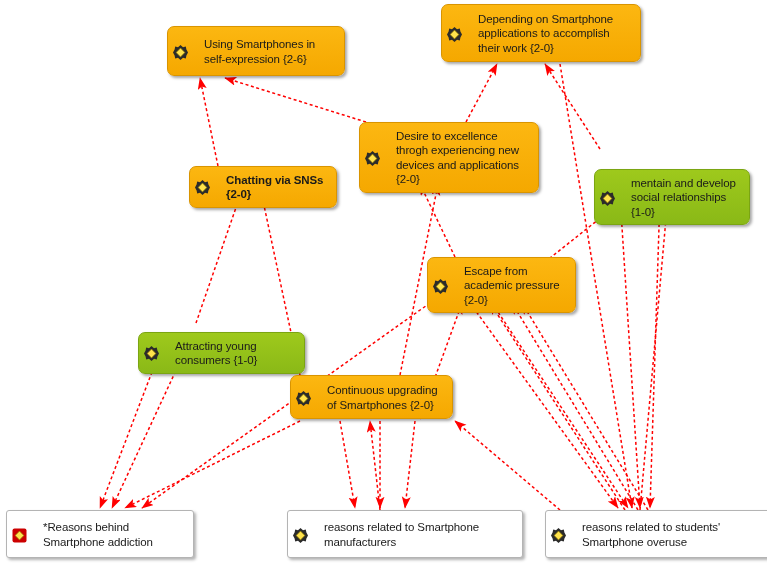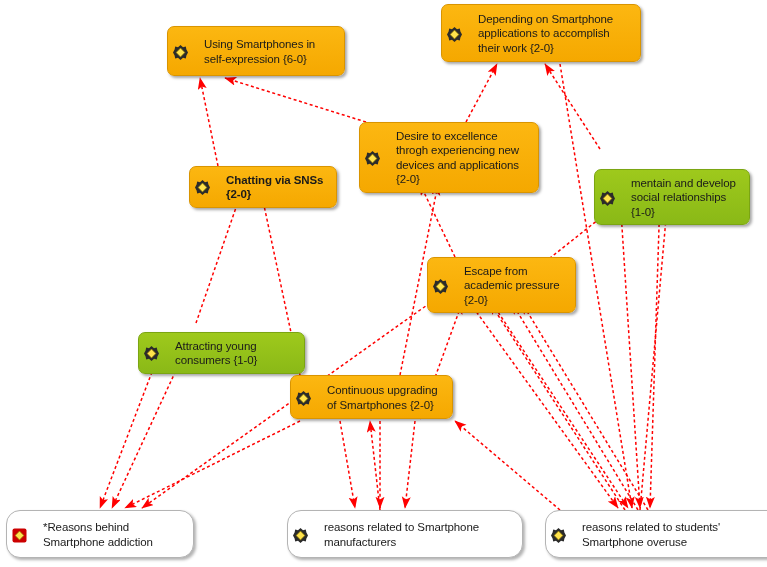--- a/index.html
+++ b/index.html
@@ -11,21 +11,21 @@
         align-items:center;gap:16px;padding:5px 8px 5px 5px;
         border-radius:7px;font-size:11.5px;line-height:14.4px;
         color:#1a1a1a;letter-spacing:-0.1px;}
   .node .label{padding-top:1px;}
   .node.concept{background:linear-gradient(#fcb711,#f5a800);
         border:1px solid #d99400;
         box-shadow:2px 2px 3px rgba(0,0,0,.35);}
   .node.green{background:linear-gradient(#9ec91c,#8ab917);
         border:1px solid #7ba512;
         box-shadow:2px 2px 3px rgba(0,0,0,.35);}
-  .node.doc{background:#ffffff;border:1px solid #b4b4b4;border-radius:14px;
+  .node.doc{background:#ffffff;border:1px solid #b4b4b4;border-radius:3px;
         box-shadow:2px 2px 3px rgba(0,0,0,.30);}
   .ico{flex:0 0 auto;width:15px;height:15px;position:relative;top:1px;}
   .ico svg{display:block;}
 </style>
 </head>
 <body>
 
 <div id="canvas">
   <svg id="edges" viewBox="0 0 767 567" xmlns="http://www.w3.org/2000/svg">
     <defs>
@@ -65,21 +65,21 @@
       </g>
   </svg>
   <div id="node-layer">
       <div class="node concept" style="left: 167px; top: 26px; width: 178px; min-height: 50px;">
         <span class="ico">
           <svg width="15" height="15" viewBox="0 0 15 15">
             <path d="M7.5 0 L10 2.2 L12.8 1.6 L13.4 4.4 L15 7.5 L13.4 10.6 L12.8 13.4 L10 12.8 L7.5 15 L5 12.8 L2.2 13.4 L1.6 10.6 L0 7.5 L1.6 4.4 L2.2 1.6 L5 2.2 Z" fill="#2b2b2b"></path>
             <path d="M7.5 3.1 L11.9 7.5 L7.5 11.9 L3.1 7.5 Z" fill="#ffe34d" stroke="#8a7200" stroke-width="0.7"></path>
           </svg>
         </span>
-        <span class="label">Using Smartphones in self-expression {6-0}</span>
+        <span class="label">Using Smartphones in self-expression {2-6}</span>
       </div>
       <div class="node concept" style="left: 441px; top: 4px; width: 200px; min-height: 58px;">
         <span class="ico">
           <svg width="15" height="15" viewBox="0 0 15 15">
             <path d="M7.5 0 L10 2.2 L12.8 1.6 L13.4 4.4 L15 7.5 L13.4 10.6 L12.8 13.4 L10 12.8 L7.5 15 L5 12.8 L2.2 13.4 L1.6 10.6 L0 7.5 L1.6 4.4 L2.2 1.6 L5 2.2 Z" fill="#2b2b2b"></path>
             <path d="M7.5 3.1 L11.9 7.5 L7.5 11.9 L3.1 7.5 Z" fill="#ffe34d" stroke="#8a7200" stroke-width="0.7"></path>
           </svg>
         </span>
         <span class="label">Depending on Smartphone applications to accomplish their work {2-0}</span>
       </div>

